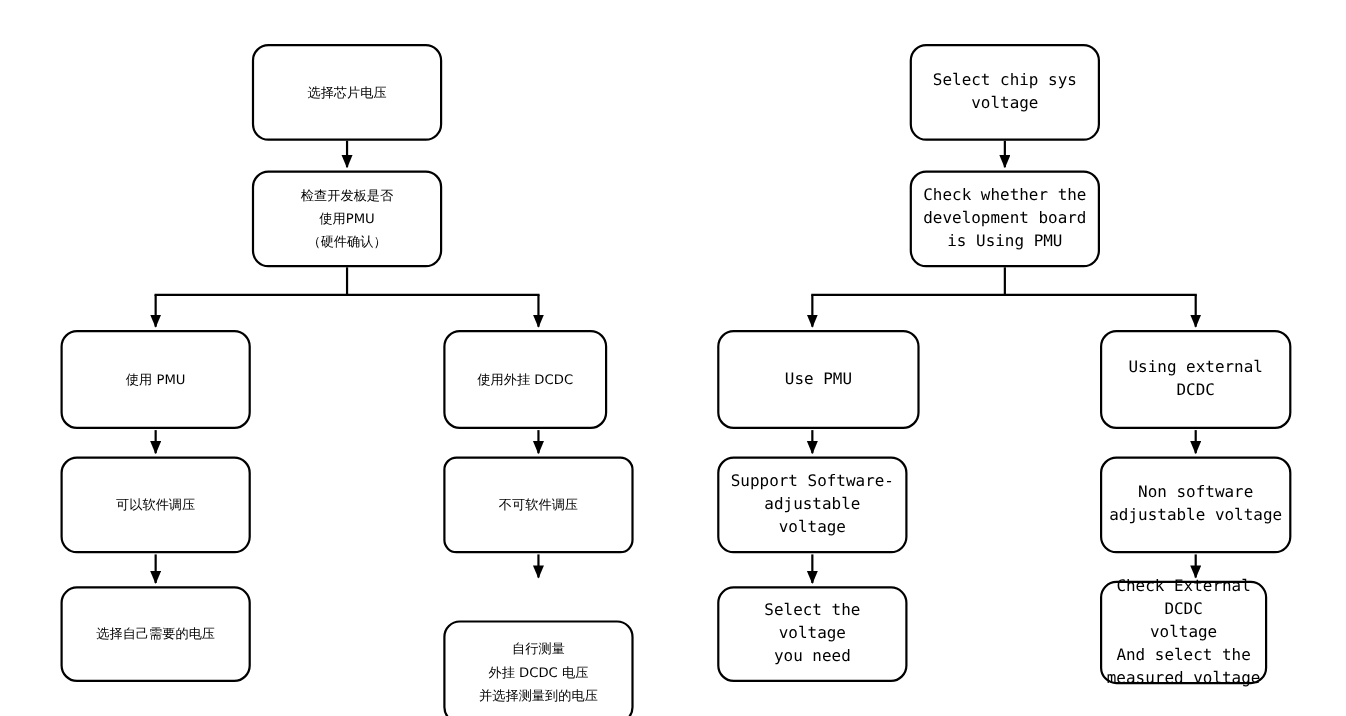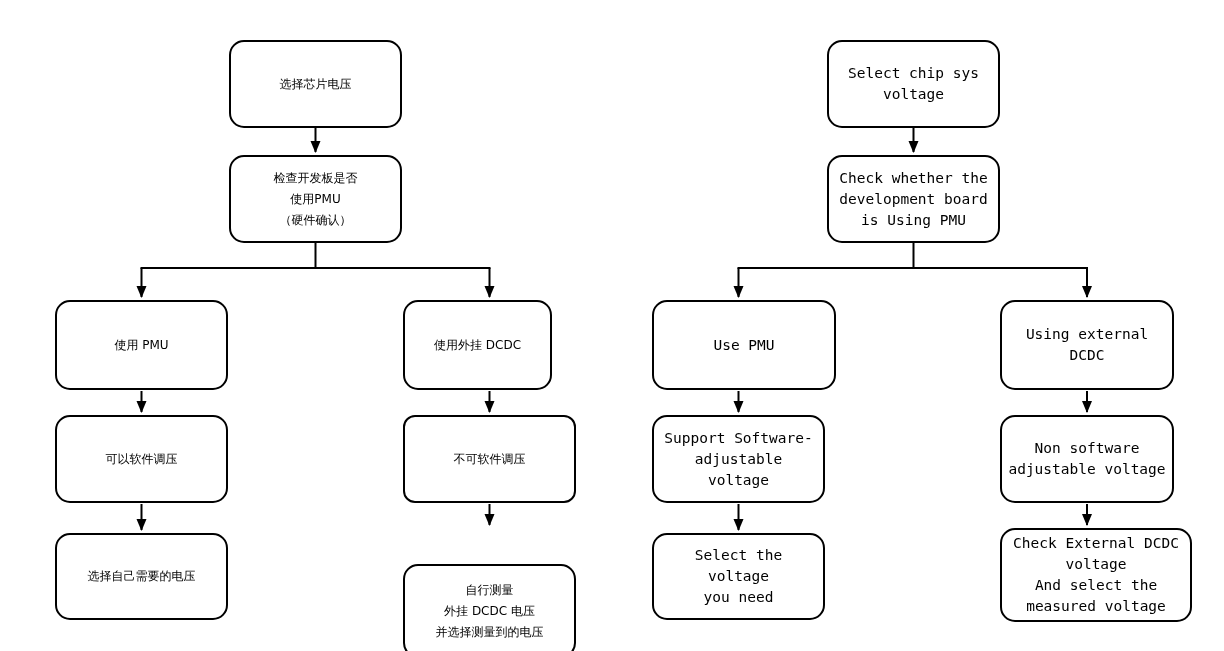--- a/index.html
+++ b/index.html
@@ -139,21 +139,21 @@
 adjustable voltage</span>
     </div>
     <div class="node" style="left:1000px; top:415px; width:174px; height:88px;">
       <span class="node-label">Non software
 adjustable voltage</span>
     </div>
     <div class="node" style="left:652px;  top:533px; width:173px; height:87px;">
       <span class="node-label">Select the voltage
 you need</span>
     </div>
-    <div class="node" style="left:1000px; top:528px; width:192px; height:94px; padding:2px 2px;">
+    <div class="node" style="left:1000px; top:528px; width:152px; height:94px; padding:2px 2px;">
       <span class="node-label">Check External DCDC
 voltage
 And select the
 measured voltage</span>
     </div>
   </div>
 
 </div>
 
 </body></html>

